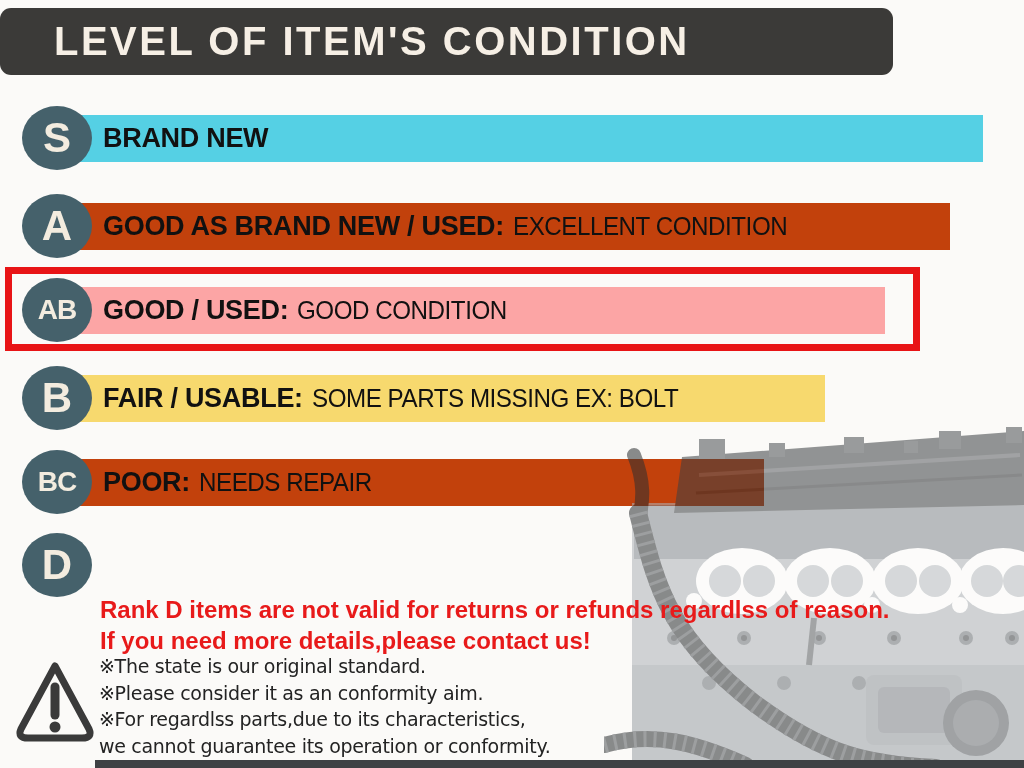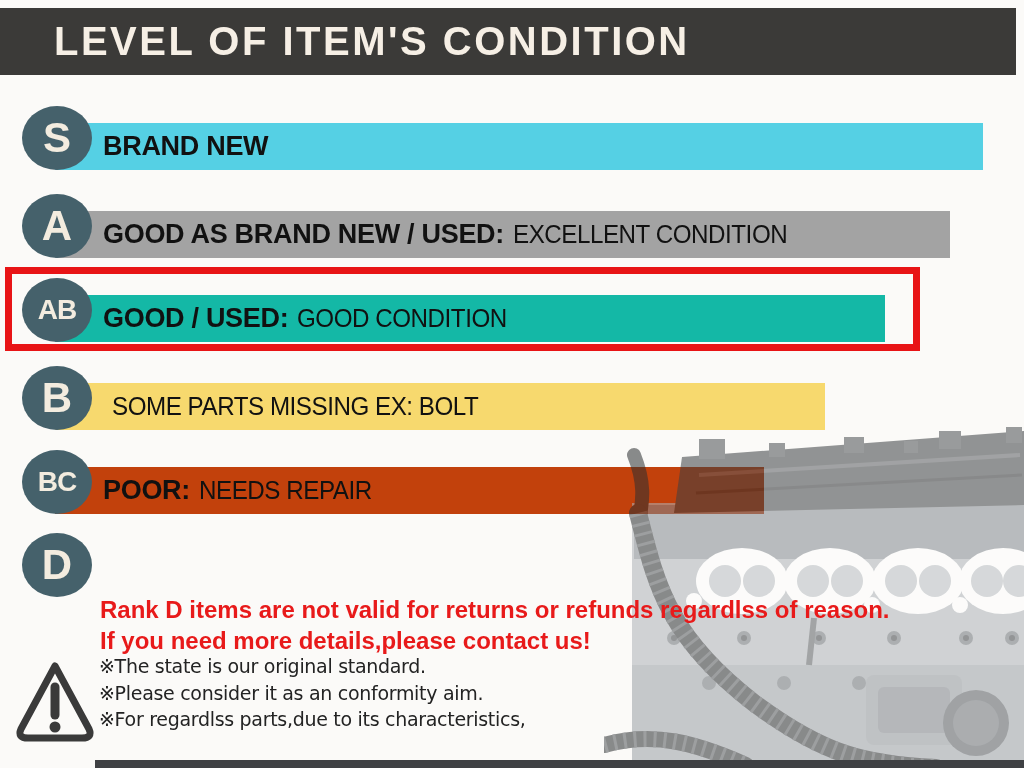--- a/index.html
+++ b/index.html
@@ -1,38 +1,38 @@
 <!DOCTYPE html>
 <html style="--page-bg: #fbfaf8; --header-bg: #3b3a38; --header-text: #f6efe5; --badge-bg: #45616b; --badge-text: #f3ecdf; --bar-text: #111111; --highlight: #e81416; --warning-text: #e81a1a; --note-text: #232323; --footer-strip: #3f4144;"><head>
 <meta charset="utf-8">
 <style>
   html,body{margin:0;padding:0;}
   body{font-family:"Liberation Sans","DejaVu Sans",sans-serif;background:#888;}
   .page{position:relative;width:1024px;height:768px;background:var(--page-bg,#fbfaf8);overflow:hidden;margin:0 auto;}
 
   
-  .header{position:absolute;left:0;top:8px;width:1016px;height:67px;background:var(--header-bg,#3b3a38);z-index:1;}
+  .header{position:absolute;left:0;top:8px;width:893px;height:67px;background:var(--header-bg,#3b3a38);z-index:1;border-radius:11px;}
   .header-title{line-height:67px;padding-left:54px;font-size:40px;font-weight:bold;letter-spacing:2.5px;color:var(--header-text,#f6efe5);}
 
   
   .engine{position:absolute;left:604px;top:413px;width:420px;height:355px;z-index:4;opacity:.55;pointer-events:none;}
 
   
   .footer-strip{position:absolute;left:95px;top:760px;width:929px;height:8px;background:var(--footer-strip,#3f4144);z-index:6;}
 
   
   #rows{position:absolute;inset:0;z-index:3;}
   .row{position:absolute;left:0;width:1024px;height:68px;}
   .row:nth-child(1){top:106px;}
   .row:nth-child(2){top:194px;}
   .row:nth-child(3){top:278px;}
   .row:nth-child(4){top:366px;}
   .row:nth-child(5){top:450px;}
   .row:nth-child(6){top:533px;}
-  .bar{position:absolute;left:55px;top:9px;height:47px;display:flex;align-items:center;padding-left:48px;box-sizing:border-box;margin-top:8px;}
+  .bar{position:absolute;left:55px;top:9px;height:47px;display:flex;align-items:center;padding-left:48px;box-sizing:border-box;}
   .bar .bold{font-weight:bold;font-size:27px;color:var(--bar-text,#111);white-space:pre;letter-spacing:-.3px;}
   .bar .desc{font-size:26px;color:var(--bar-text,#111);white-space:pre;margin-left:9px;display:inline-block;transform:scaleX(.93);transform-origin:left center;letter-spacing:-.5px;}
   .badge{position:absolute;left:22px;top:0;width:70px;height:64px;border-radius:50%;background:var(--badge-bg,#45616b);color:var(--badge-text,#f3ecdf);font-weight:bold;font-size:42px;display:flex;align-items:center;justify-content:center;}
   .badge.small{font-size:28px;letter-spacing:-1px;}
 
   
   .highlight-box{position:absolute;left:5px;top:267px;width:915px;height:84px;box-sizing:border-box;border:7px solid var(--highlight,#e81416);z-index:5;}
 
   
   .warn-text{position:absolute;left:100px;top:594px;z-index:6;color:var(--warning-text,#e81a1a);font-weight:bold;font-size:24px;line-height:31px;white-space:nowrap;}
@@ -121,37 +121,38 @@
   <div id="rows">
   <div class="row">
     <div class="bar" style="width: 928px; background: rgb(85, 208, 228);">
       <span class="bold">BRAND NEW</span>
       <span class="desc"></span>
     </div>
     <div class="badge">S</div>
   </div>
 
   <div class="row">
-    <div class="bar" style="width: 895px; background: #a3a3a3; align-items: center;">
+    <div class="bar" style="width: 895px; background: #c2410c; align-items: center;">
       <span class="bold">GOOD AS BRAND NEW / USED:</span>
       <span class="desc">EXCELLENT CONDITION</span>
     </div>
     <div class="badge">A</div>
   </div>
 
   <div class="row">
-    <div class="bar" style="width: 830px; background: #14b8a6;">
+    <div class="bar" style="width: 830px; background: #fca5a5;">
       <span class="bold">GOOD / USED:</span>
       <span class="desc">GOOD CONDITION</span>
     </div>
     <div class="badge small">AB</div>
   </div>
 
   <div class="row">
     <div class="bar" style="width: 770px; background: rgb(247, 217, 110);">
+      <span class="bold">FAIR / USABLE:</span>
       <span class="desc">SOME PARTS MISSING EX: BOLT</span>
     </div>
     <div class="badge">B</div>
   </div>
 
   <div class="row">
     <div class="bar" style="width: 709px; background: #c2410c;">
       <span class="bold">POOR:</span>
       <span class="desc">NEEDS REPAIR</span>
     </div>
@@ -175,16 +176,17 @@
       <path d="M41 7 L75 70 Q79 79 68 79 L14 79 Q3 79 7 70 Z" fill="none" stroke="#3a3a3a" stroke-width="7" stroke-linejoin="round"></path>
       <line x1="41" y1="28" x2="41" y2="56" stroke="#3a3a3a" stroke-width="9" stroke-linecap="round"></line>
       <circle cx="41" cy="68" r="5.5" fill="#3a3a3a"></circle>
     </svg>
   </div>
 
   <div class="notes">
     <div>※The state is our original standard.</div>
     <div>※Please consider it as an conformity aim.</div>
     <div>※For regardlss parts,due to its characteristics,</div>
+    <div>we cannot guarantee its operation or conformity.</div>
   </div>
 
   <div class="footer-strip"></div>
 </div>
 
 </body></html>

